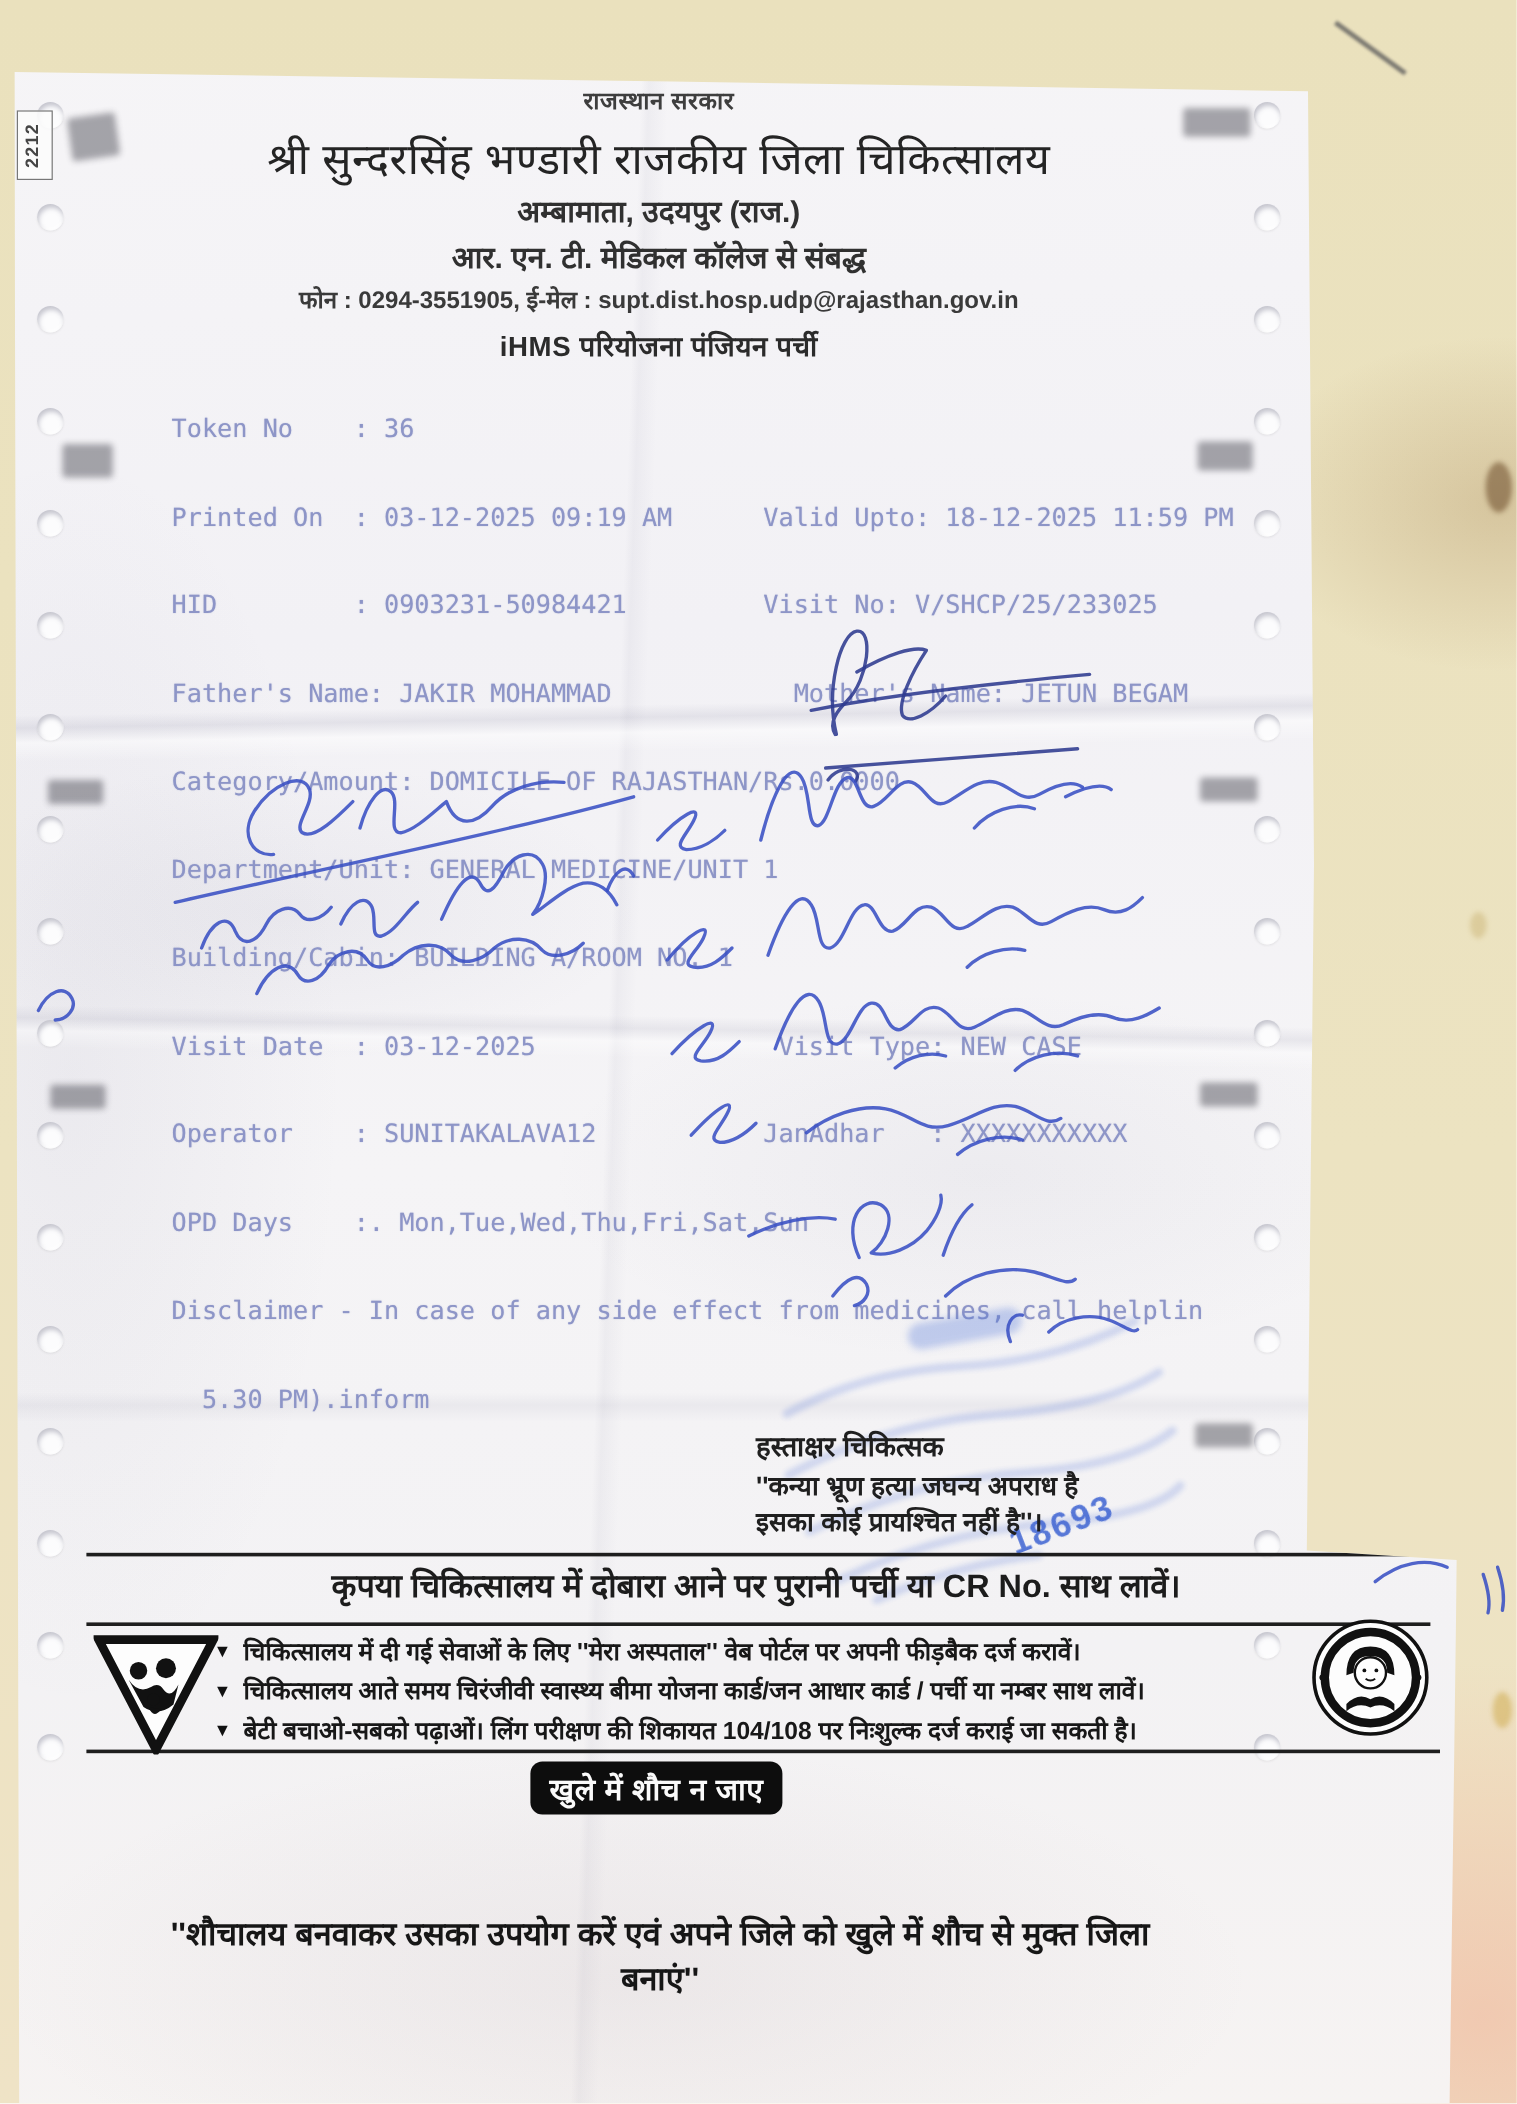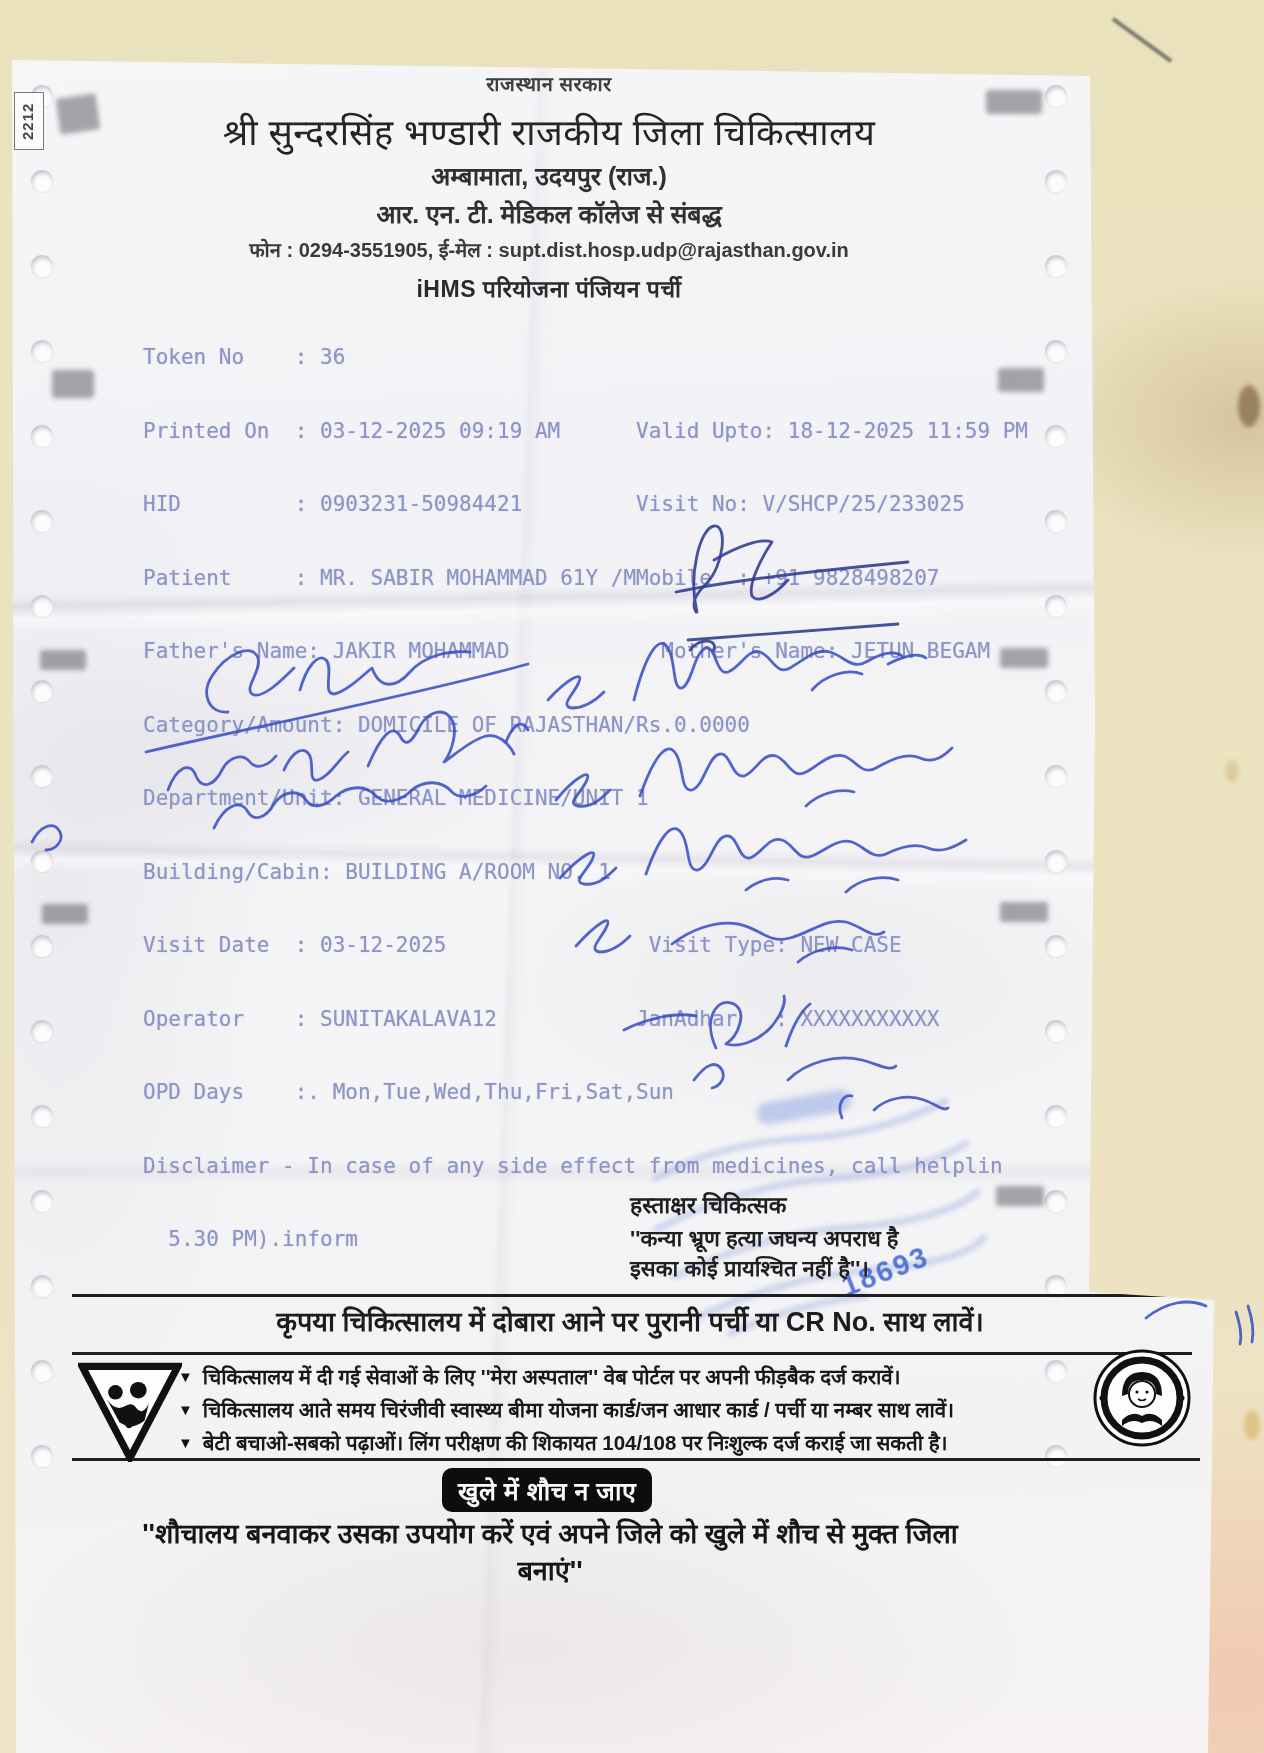--- a/index.html
+++ b/index.html
@@ -56,21 +56,21 @@
   
   .rule{position:absolute;height:3px;background:#1e1e1e;}
   .reminder{position:absolute;left:90px;top:1302px;width:1080px;text-align:center;
     font-size:27px;font-weight:700;color:#1c1c1c;}
   .bullets{position:absolute;left:178px;top:1364px;width:810px;}
   .bullet-row{display:flex;align-items:flex-start;margin-bottom:7px;}
   .bullet-marker{font-size:15px;color:#111;margin:4px 10px 0 0;flex:none;}
   .bullet-text{font-size:20.5px;font-weight:700;color:#181818;line-height:26px;}
   .banner{position:absolute;left:442px;top:1468px;background:#0d0d0d;color:#fafafa;
     font-size:25px;font-weight:700;padding:5px 16px;border-radius:10px;letter-spacing:.5px;}
-  .slogan{position:absolute;left:110px;top:1514px;width:880px;text-align:center;
+  .slogan{position:absolute;left:110px;top:1592px;width:880px;text-align:center;
     font-size:27px;font-weight:700;color:#161616;}
   .logo{position:absolute;}
   
   .ink{position:absolute;inset:0;pointer-events:none;}
   .ink path{fill:none;stroke:#3950c4;stroke-width:2.8;stroke-linecap:round;stroke-linejoin:round;opacity:.88;}
   .ink .dark path{stroke:#2d3a8f;}
   
   .smudge{position:absolute;background:#41414b;filter:blur(2.5px);opacity:.45;border-radius:3px;}
   .edge-label{position:absolute;left:14px;top:92px;width:28px;height:56px;border:1.5px solid #777;
     background:rgba(252,252,252,.85);color:#454545;font-size:15px;font-weight:600;
@@ -145,21 +145,20 @@
       <div class="h-location">अम्बामाता, उदयपुर (राज.)</div>
       <div class="h-affil">आर. एन. टी. मेडिकल कॉलेज से संबद्ध</div>
       <div class="h-contact">फोन : 0294-3551905, ई-मेल : supt.dist.hosp.udp@rajasthan.gov.in</div>
       <div class="h-slip">iHMS परियोजना पंजियन पर्ची</div>
     </div>
 
     <div class="printout">
       <div>Token No    : 36</div>
       <div>Printed On  : 03-12-2025 09:19 AM      Valid Upto: 18-12-2025 11:59 PM</div>
       <div>HID         : 0903231-50984421         Visit No: V/SHCP/25/233025</div>
-      <div>Patient     : MR. SABIR MOHAMMAD 61Y /MMobile  : +91 9828498207</div>
       <div>Father's Name: JAKIR MOHAMMAD            Mother's Name: JETUN BEGAM</div>
       <div>Category/Amount: DOMICILE OF RAJASTHAN/Rs.0.0000</div>
       <div>Department/Unit: GENERAL MEDICINE/UNIT 1</div>
       <div>Building/Cabin: BUILDING A/ROOM NO. 1</div>
       <div>Visit Date  : 03-12-2025                Visit Type: NEW CASE</div>
       <div>Operator    : SUNITAKALAVA12           JanAdhar   : XXXXXXXXXXX</div>
       <div>OPD Days    :. Mon,Tue,Wed,Thu,Fri,Sat,Sun</div>
       <div>Disclaimer - In case of any side effect from medicines, call helplin</div>
       <div>  5.30 PM).inform</div>
     </div>

